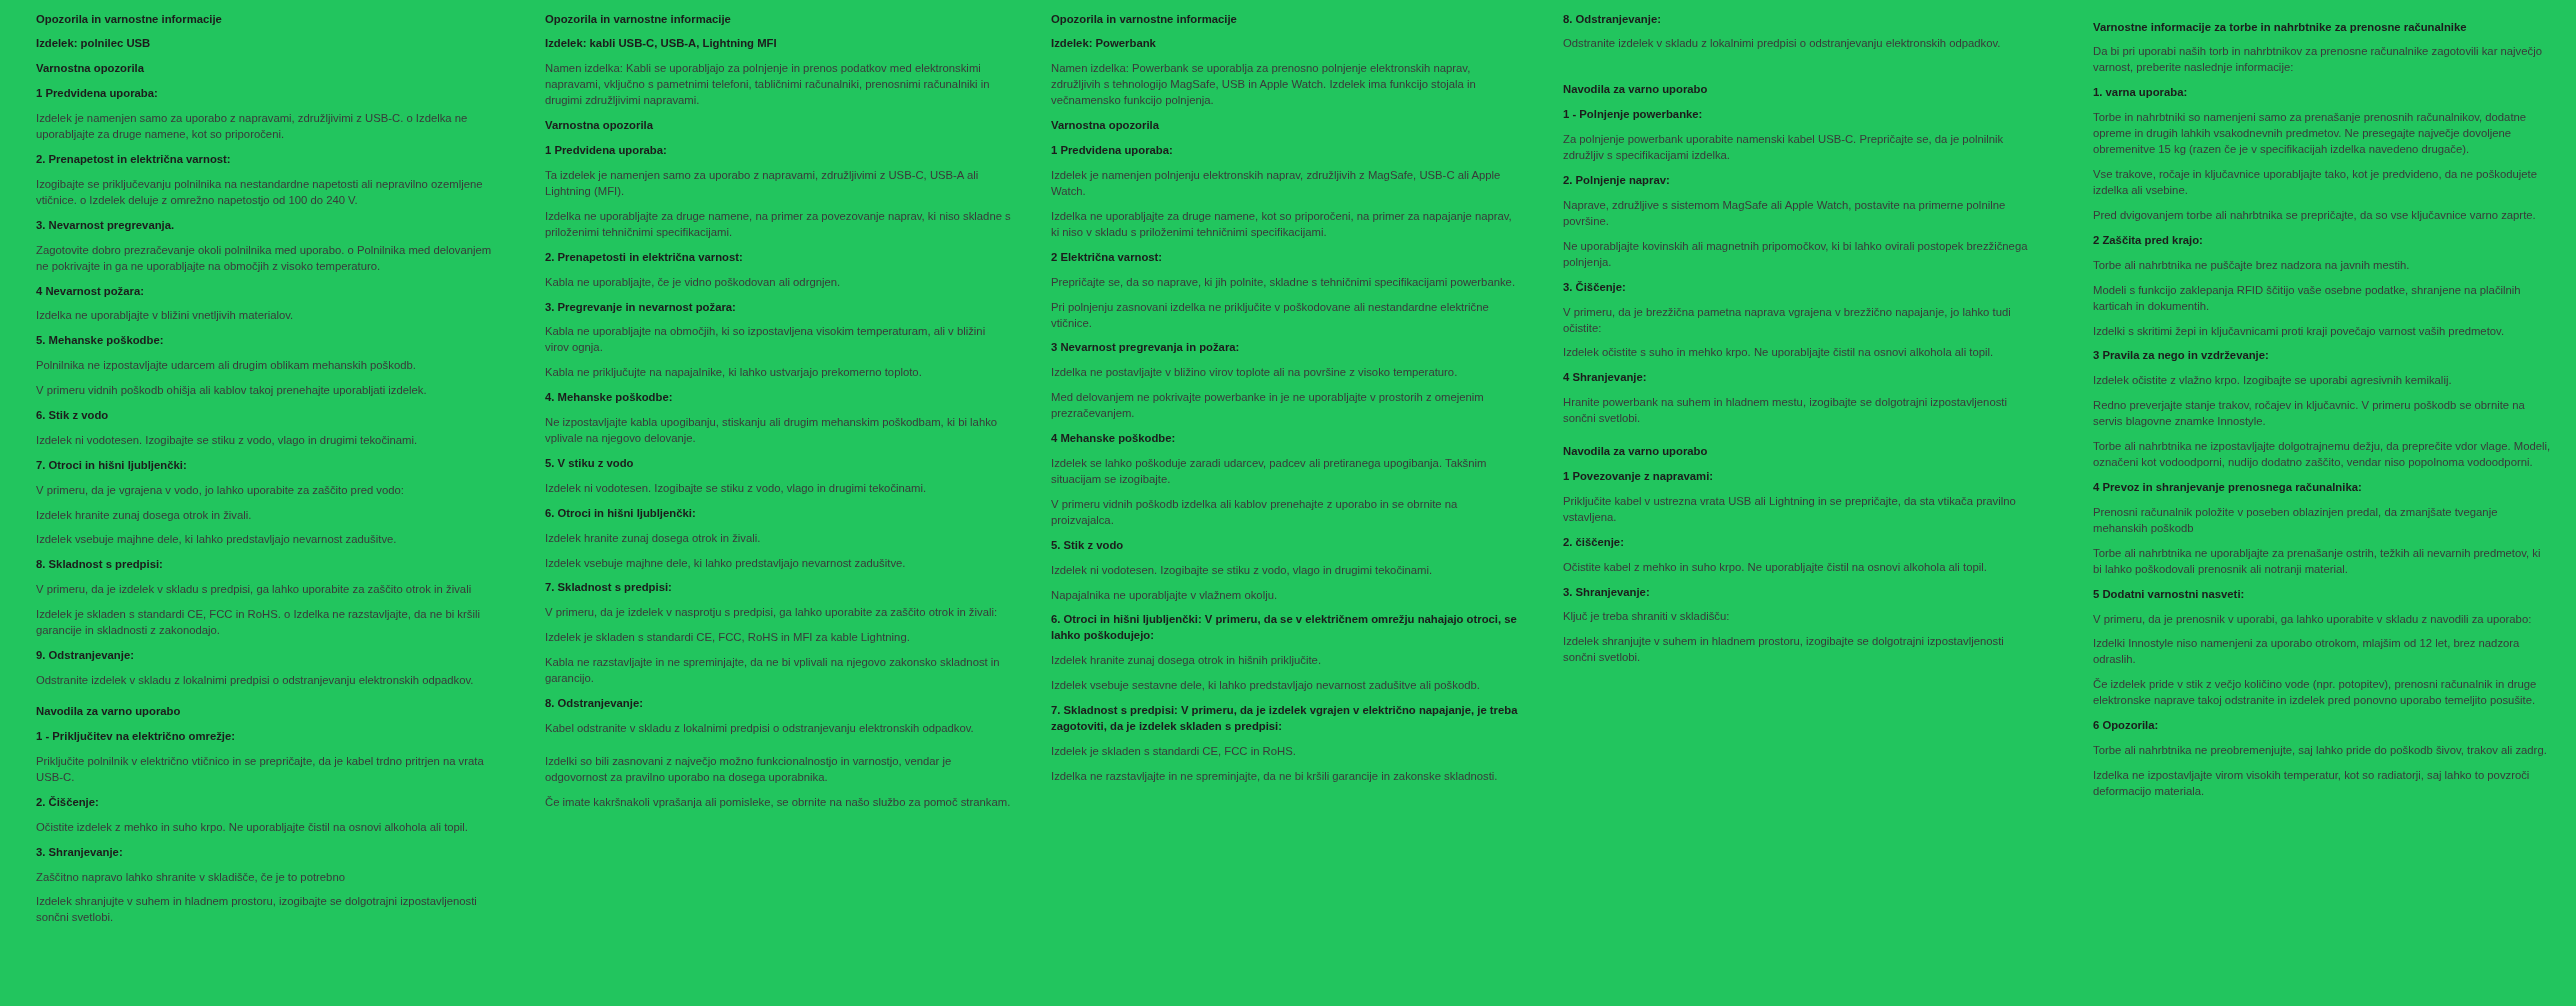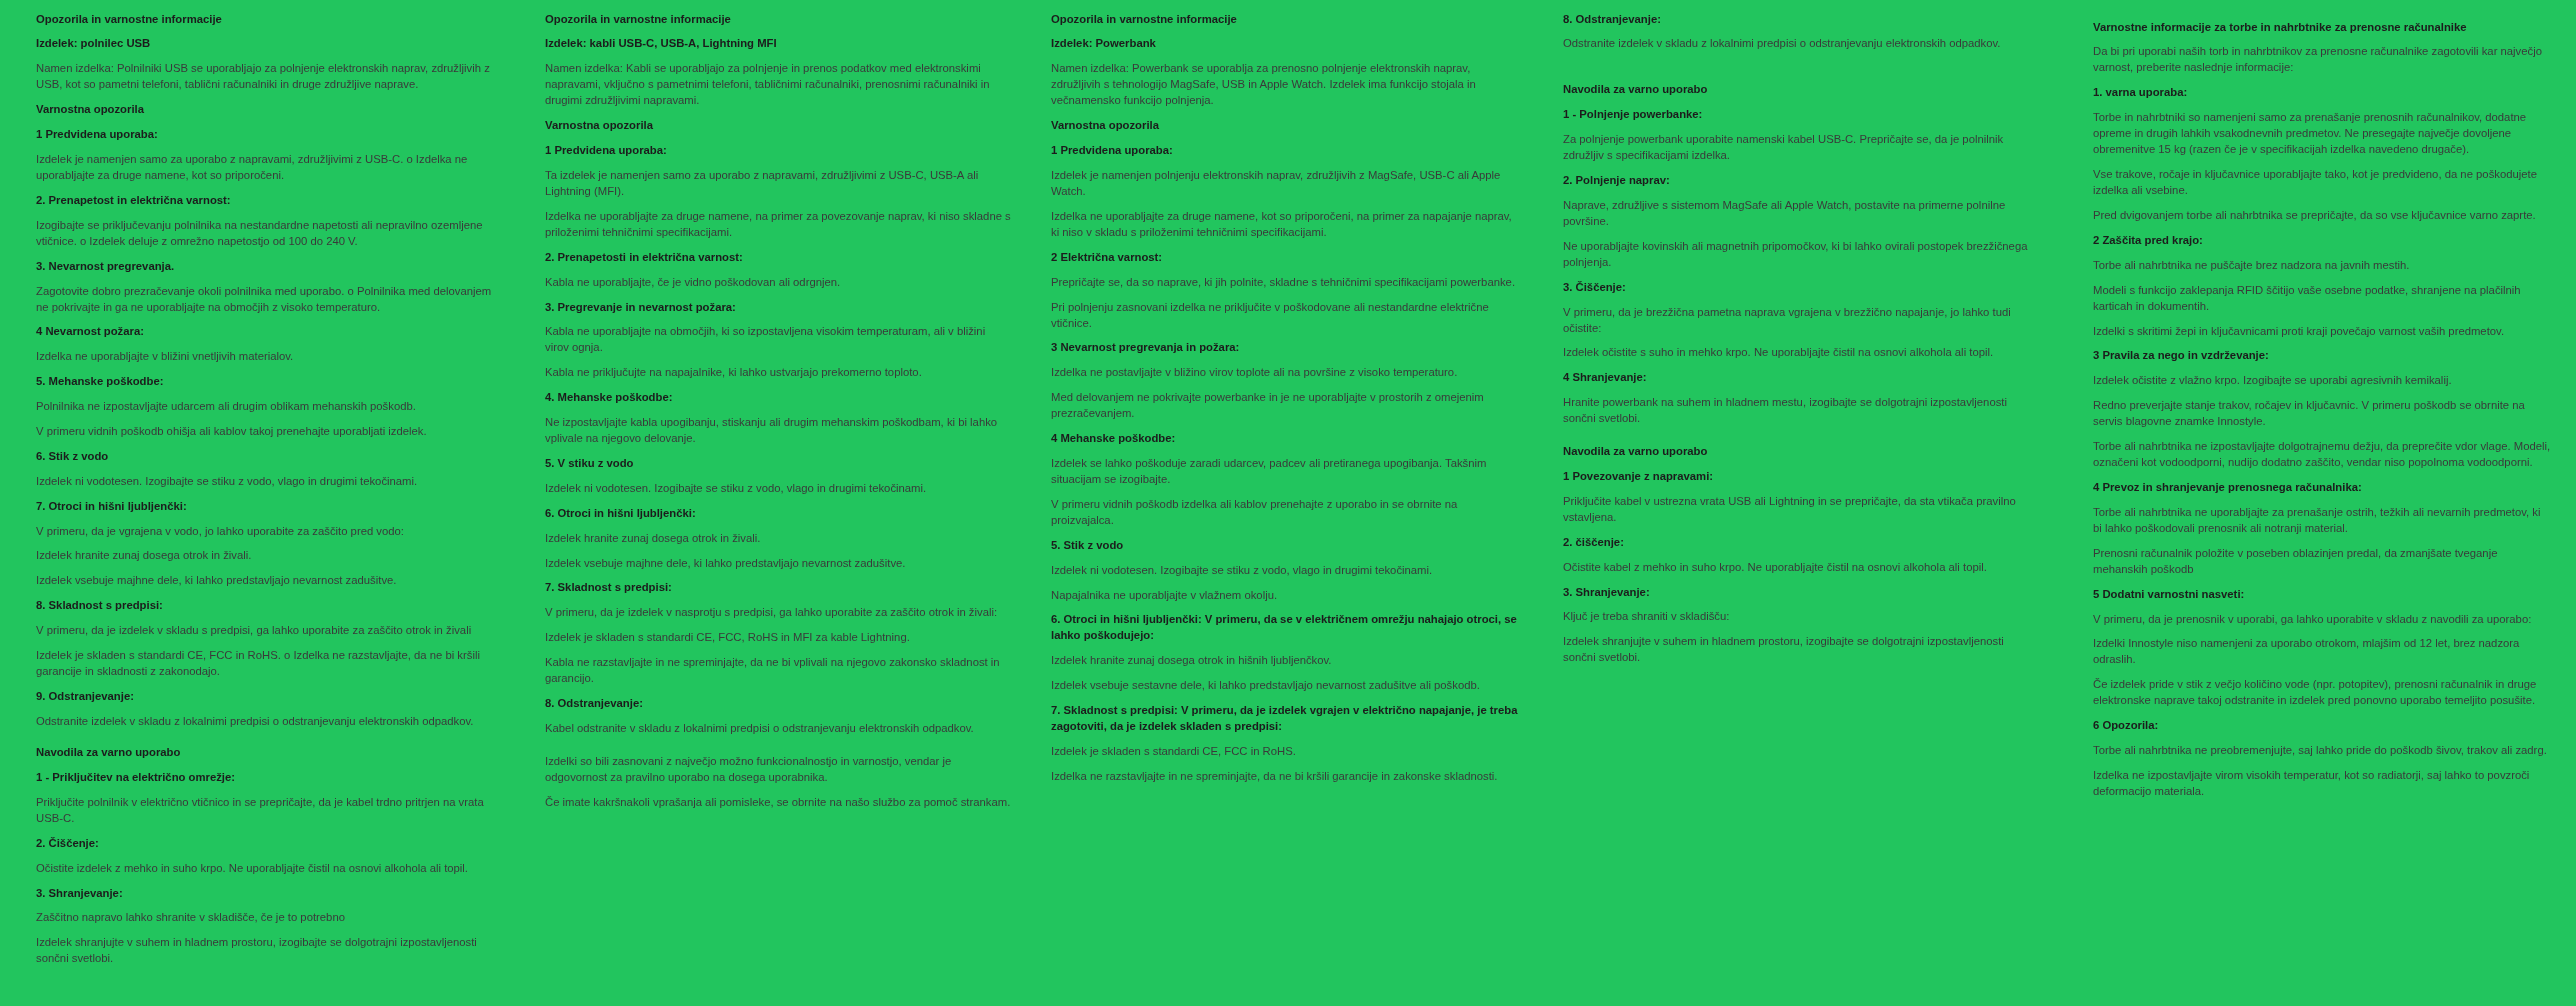--- a/index.html
+++ b/index.html
@@ -23,21 +23,20 @@
   .p { font-weight: normal; color: #3a3a3a; }
   .gap { margin: 0; }
 </style>
 </head>
 <body>
 
 <div class="page">
   <div class="col c0">
       <div class="blk h1">Opozorila in varnostne informacije</div>
       <div class="blk h2">Izdelek: polnilec USB</div>
-      <div class="blk p">Namen izdelka: Polnilniki USB se uporabljajo za polnjenje elektronskih naprav, združljivih z USB, kot so pametni telefoni, tablični računalniki in druge združljive naprave.</div>
       <div class="blk h2">Varnostna opozorila</div>
       <div class="blk h2">1 Predvidena uporaba:</div>
       <div class="blk p">Izdelek je namenjen samo za uporabo z napravami, združljivimi z USB-C. o Izdelka ne uporabljajte za druge namene, kot so priporočeni.</div>
       <div class="blk h2">2. Prenapetost in električna varnost:</div>
       <div class="blk p">Izogibajte se priključevanju polnilnika na nestandardne napetosti ali nepravilno ozemljene vtičnice. o Izdelek deluje z omrežno napetostjo od 100 do 240 V.</div>
       <div class="blk h2">3. Nevarnost pregrevanja.</div>
       <div class="blk p">Zagotovite dobro prezračevanje okoli polnilnika med uporabo. o Polnilnika med delovanjem ne pokrivajte in ga ne uporabljajte na območjih z visoko temperaturo.</div>
       <div class="blk h2">4 Nevarnost požara:</div>
       <div class="blk p">Izdelka ne uporabljajte v bližini vnetljivih materialov.</div>
       <div class="blk h2">5. Mehanske poškodbe:</div>
@@ -108,21 +107,21 @@
       <div class="blk h2">3 Nevarnost pregrevanja in požara:</div>
       <div class="blk p">Izdelka ne postavljajte v bližino virov toplote ali na površine z visoko temperaturo.</div>
       <div class="blk p">Med delovanjem ne pokrivajte powerbanke in je ne uporabljajte v prostorih z omejenim prezračevanjem.</div>
       <div class="blk h2">4 Mehanske poškodbe:</div>
       <div class="blk p">Izdelek se lahko poškoduje zaradi udarcev, padcev ali pretiranega upogibanja. Takšnim situacijam se izogibajte.</div>
       <div class="blk p">V primeru vidnih poškodb izdelka ali kablov prenehajte z uporabo in se obrnite na proizvajalca.</div>
       <div class="blk h2">5. Stik z vodo</div>
       <div class="blk p">Izdelek ni vodotesen. Izogibajte se stiku z vodo, vlago in drugimi tekočinami.</div>
       <div class="blk p">Napajalnika ne uporabljajte v vlažnem okolju.</div>
       <div class="blk h2">6. Otroci in hišni ljubljenčki: V primeru, da se v električnem omrežju nahajajo otroci, se lahko poškodujejo:</div>
-      <div class="blk p">Izdelek hranite zunaj dosega otrok in hišnih ljubljenčkov.</div>
+      <div class="blk p">Izdelek hranite zunaj dosega otrok in hišnih priključite.</div>
       <div class="blk p">Izdelek vsebuje sestavne dele, ki lahko predstavljajo nevarnost zadušitve ali poškodb.</div>
       <div class="blk h2">7. Skladnost s predpisi: V primeru, da je izdelek vgrajen v električno napajanje, je treba zagotoviti, da je izdelek skladen s predpisi:</div>
       <div class="blk p">Izdelek je skladen s standardi CE, FCC in RoHS.</div>
       <div class="blk p">Izdelka ne razstavljajte in ne spreminjajte, da ne bi kršili garancije in zakonske skladnosti.</div>
     </div>
   <div class="col c3">
       <div class="blk h2">8. Odstranjevanje:</div>
       <div class="blk p">Odstranite izdelek v skladu z lokalnimi predpisi o odstranjevanju elektronskih odpadkov.</div>
       <div class="blk gap" style="height: 21px;"></div>
       <div class="blk h2">Navodila za varno uporabo</div>
@@ -155,22 +154,22 @@
       <div class="blk p">Pred dvigovanjem torbe ali nahrbtnika se prepričajte, da so vse ključavnice varno zaprte.</div>
       <div class="blk h2">2 Zaščita pred krajo:</div>
       <div class="blk p">Torbe ali nahrbtnika ne puščajte brez nadzora na javnih mestih.</div>
       <div class="blk p">Modeli s funkcijo zaklepanja RFID ščitijo vaše osebne podatke, shranjene na plačilnih karticah in dokumentih.</div>
       <div class="blk p">Izdelki s skritimi žepi in ključavnicami proti kraji povečajo varnost vaših predmetov.</div>
       <div class="blk h2">3 Pravila za nego in vzdrževanje:</div>
       <div class="blk p">Izdelek očistite z vlažno krpo. Izogibajte se uporabi agresivnih kemikalij.</div>
       <div class="blk p">Redno preverjajte stanje trakov, ročajev in ključavnic. V primeru poškodb se obrnite na servis blagovne znamke Innostyle.</div>
       <div class="blk p">Torbe ali nahrbtnika ne izpostavljajte dolgotrajnemu dežju, da preprečite vdor vlage. Modeli, označeni kot vodoodporni, nudijo dodatno zaščito, vendar niso popolnoma vodoodporni.</div>
       <div class="blk h2">4 Prevoz in shranjevanje prenosnega računalnika:</div>
+      <div class="blk p">Prenosni računalnik položite v poseben oblazinjen predal, da zmanjšate tveganje mehanskih poškodb</div>
       <div class="blk p">Torbe ali nahrbtnika ne uporabljajte za prenašanje ostrih, težkih ali nevarnih predmetov, ki bi lahko poškodovali prenosnik ali notranji material.</div>
-      <div class="blk p">Prenosni računalnik položite v poseben oblazinjen predal, da zmanjšate tveganje mehanskih poškodb</div>
       <div class="blk h2">5 Dodatni varnostni nasveti:</div>
       <div class="blk p">V primeru, da je prenosnik v uporabi, ga lahko uporabite v skladu z navodili za uporabo:</div>
       <div class="blk p">Izdelki Innostyle niso namenjeni za uporabo otrokom, mlajšim od 12 let, brez nadzora odraslih.</div>
       <div class="blk p">Če izdelek pride v stik z večjo količino vode (npr. potopitev), prenosni računalnik in druge elektronske naprave takoj odstranite in izdelek pred ponovno uporabo temeljito posušite.</div>
       <div class="blk h2">6 Opozorila:</div>
       <div class="blk p">Torbe ali nahrbtnika ne preobremenjujte, saj lahko pride do poškodb šivov, trakov ali zadrg.</div>
       <div class="blk p">Izdelka ne izpostavljajte virom visokih temperatur, kot so radiatorji, saj lahko to povzroči deformacijo materiala.</div>
     </div>
 </div>
 

